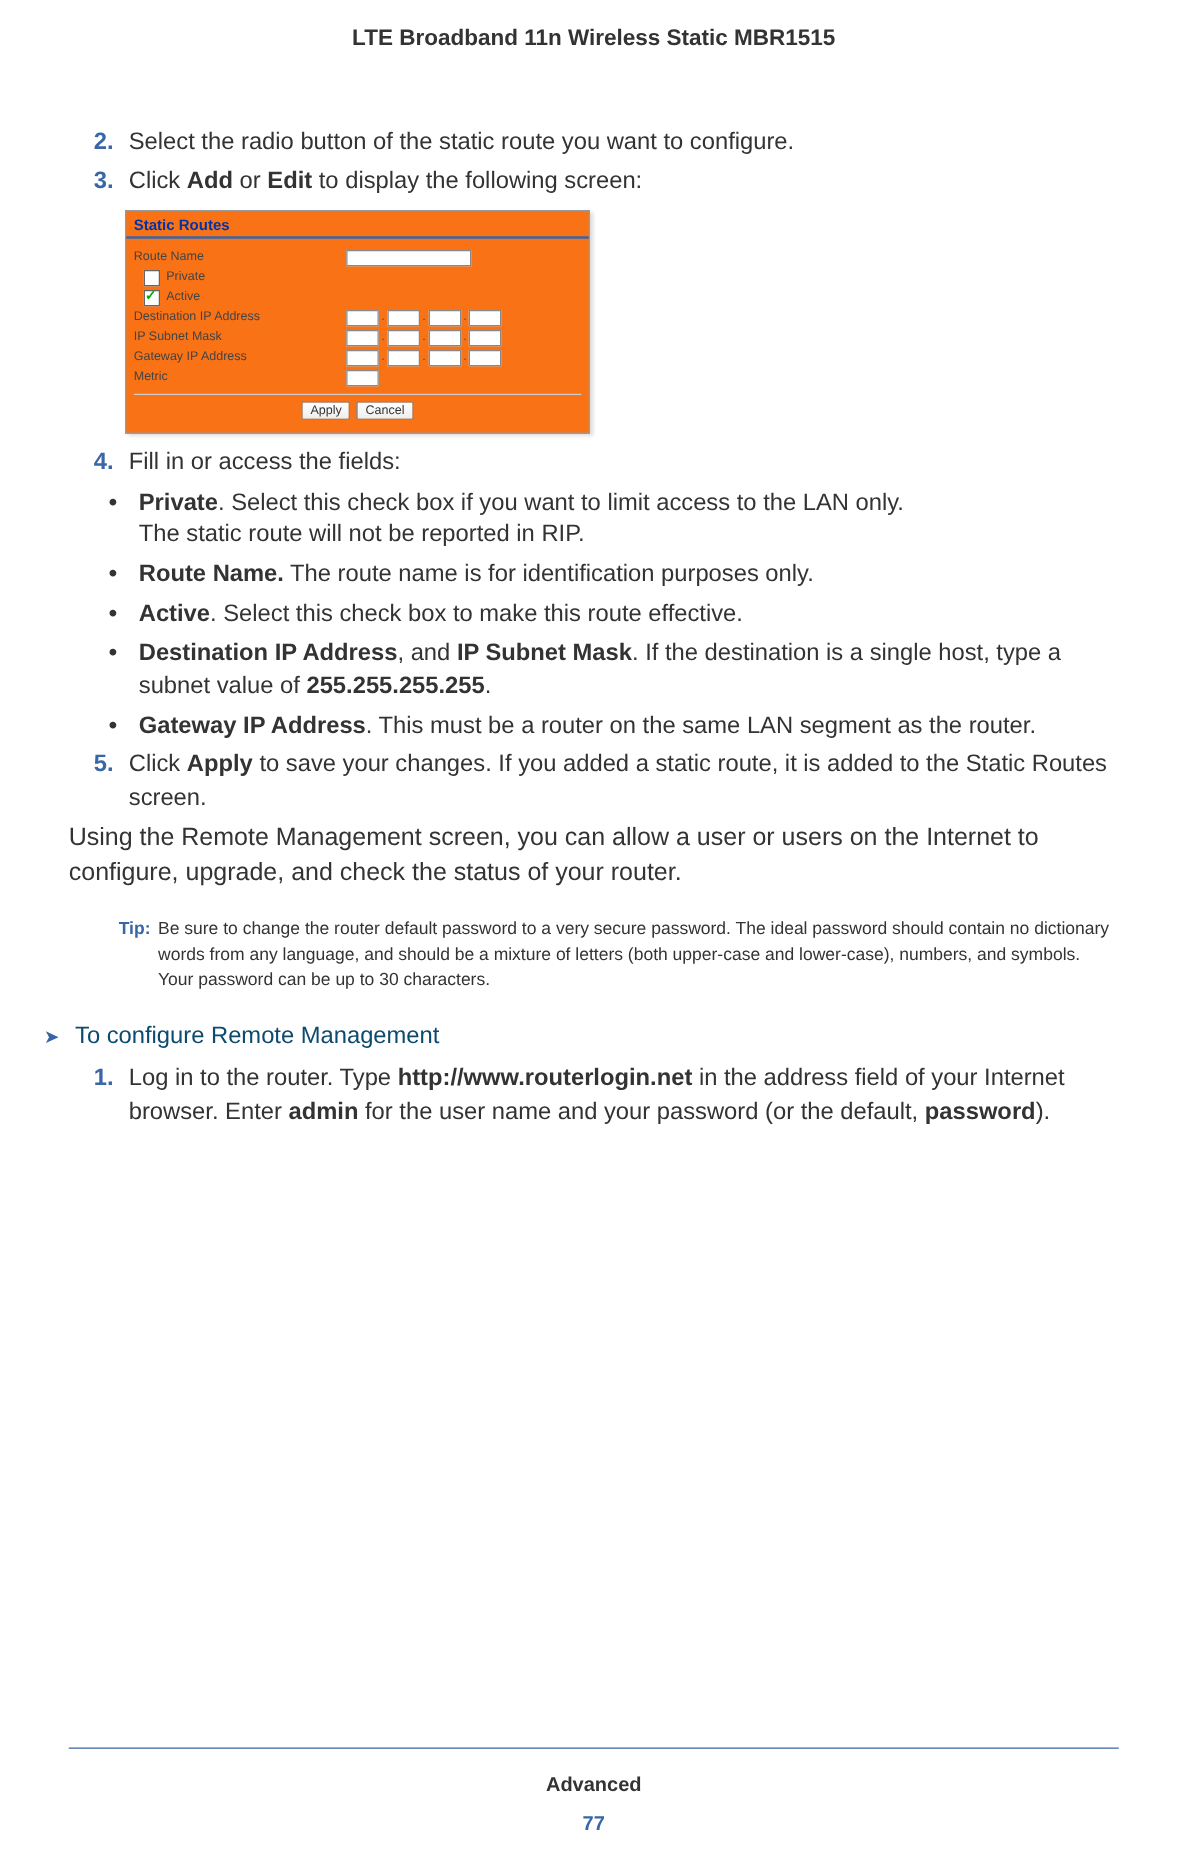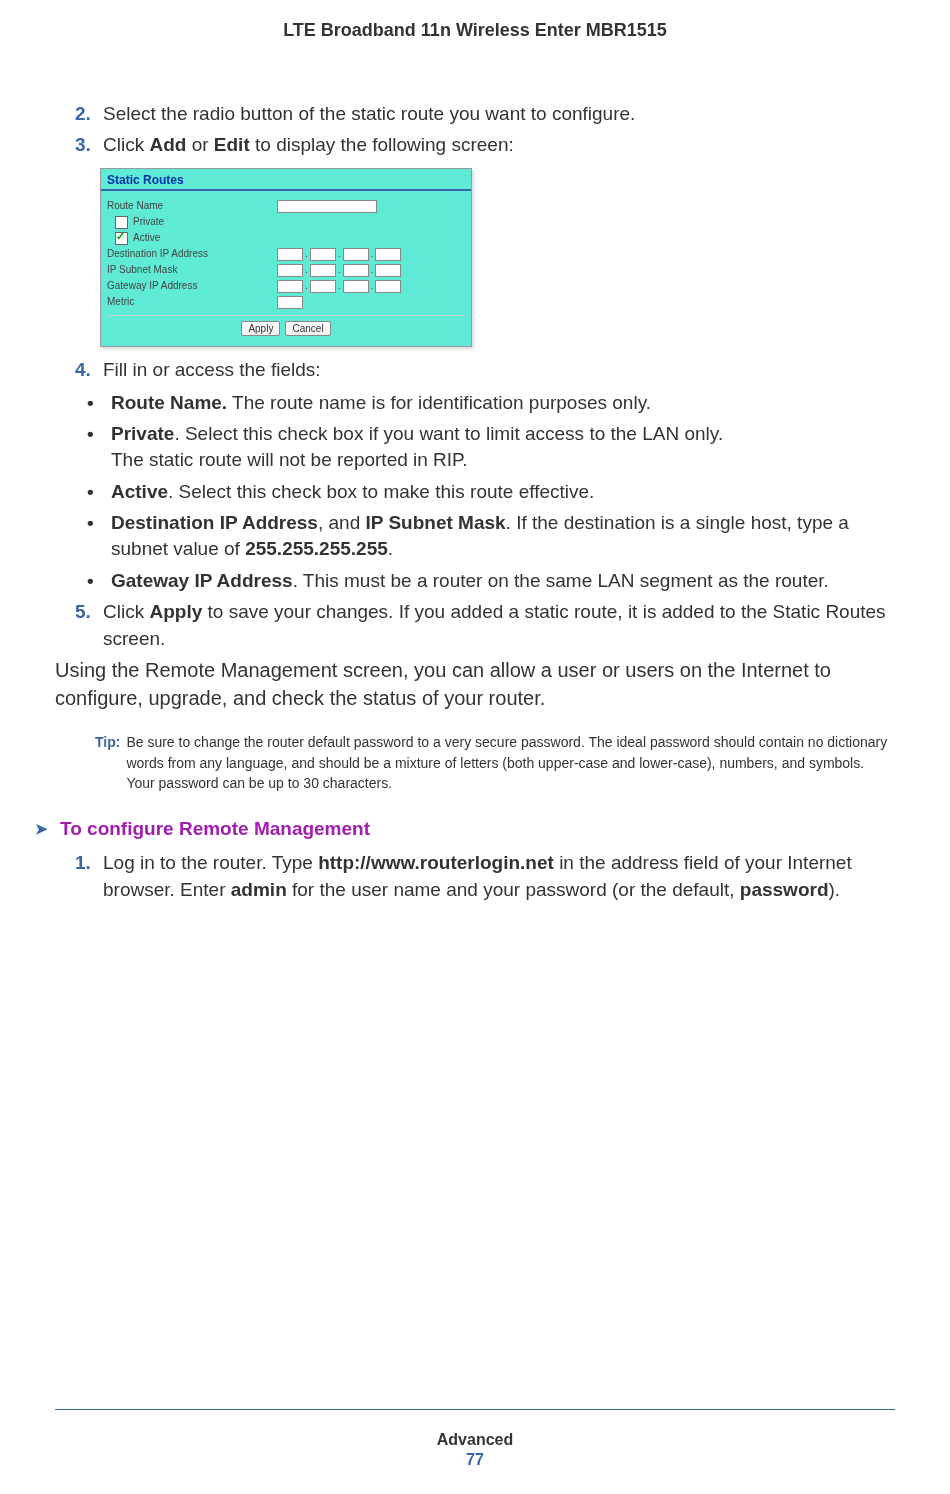--- a/index.html
+++ b/index.html
@@ -46,21 +46,21 @@
     position: absolute;
     left: 0;
     color: #3866a6;
     font-weight: bold;
   }
   .bold { font-weight: bold; }
   .screenshot {
     margin: 10px 0 10px 45px;
     border: 1px solid #999;
     width: 370px;
-    background: #5eead4;
+    background: #f97316;
     font-size: 11px;
     box-shadow: 2px 2px 3px rgba(0,0,0,0.15);
   }
   .screenshot .ss-header {
     color: #0033aa;
     font-weight: bold;
     padding: 4px 6px 2px 6px;
     border-bottom: 2px solid #3866a6;
     font-size: 12px;
   }
@@ -181,22 +181,22 @@
     display: flex;
   }
   .tip-block .tip-label {
     color: #3866a6;
     font-weight: bold;
     flex-shrink: 0;
     margin-right: 6px;
   }
   .proc-heading {
     font-size: 19px;
-    font-weight: bold;
-    color: #a21caf;
+    font-weight: normal;
+    color: #0c4a6e;
     margin: 20px 0 10px -20px;
     position: relative;
     padding-left: 25px;
   }
   .proc-heading::before {
     content: "➤";
     position: absolute;
     left: 0;
     color: #3866a6;
     font-size: 15px;
@@ -215,28 +215,28 @@
   .footer .sec {
     font-weight: bold;
     font-size: 16px;
     color: #333;
     margin-top: 13px;
   }
   .footer .pg {
     color: #3866a6;
     font-weight: bold;
     font-size: 16px;
-    margin-top: 2px;
+    margin-top: 13px;
   }
 </style>
 </head>
 <body>
 
 <div class="page">
-  <div class="header-title">LTE Broadband 11n Wireless Enter MBR1515</div>
+  <div class="header-title">LTE Broadband 11n Wireless Static MBR1515</div>
 
   <div class="content">
 
     <ol class="steps">
       <li>
         <span class="num">2.</span>
         <span>Select the radio button of the static route you want to configure.</span>
       </li>
       <li>
         <span class="num">3.</span>
@@ -302,25 +302,25 @@
 
     <ol class="steps">
       <li>
         <span class="num">4.</span>
         <span>Fill in or access the fields:</span>
       </li>
     </ol>
 
     <ul class="bullets">
       <li>
-        <span class="bold">Route Name.</span><span> The route name is for identification purposes only.</span>
-      </li>
-      <li>
         <span class="bold">Private</span><span>. Select this check box if you want to limit access to the LAN only.</span><br>
         <span>The static route will not be reported in RIP.</span>
+      </li>
+      <li>
+        <span class="bold">Route Name.</span><span> The route name is for identification purposes only.</span>
       </li>
       <li>
         <span class="bold">Active</span><span>. Select this check box to make this route effective.</span>
       </li>
       <li>
         <span class="bold">Destination IP Address</span><span>, and </span><span class="bold">IP Subnet Mask</span><span>. If the destination is a single host, type a subnet value of </span><span class="bold">255.255.255.255</span><span>.</span>
       </li>
       <li>
         <span class="bold">Gateway IP Address</span><span>. This must be a router on the same LAN segment as the router.</span>
       </li>

